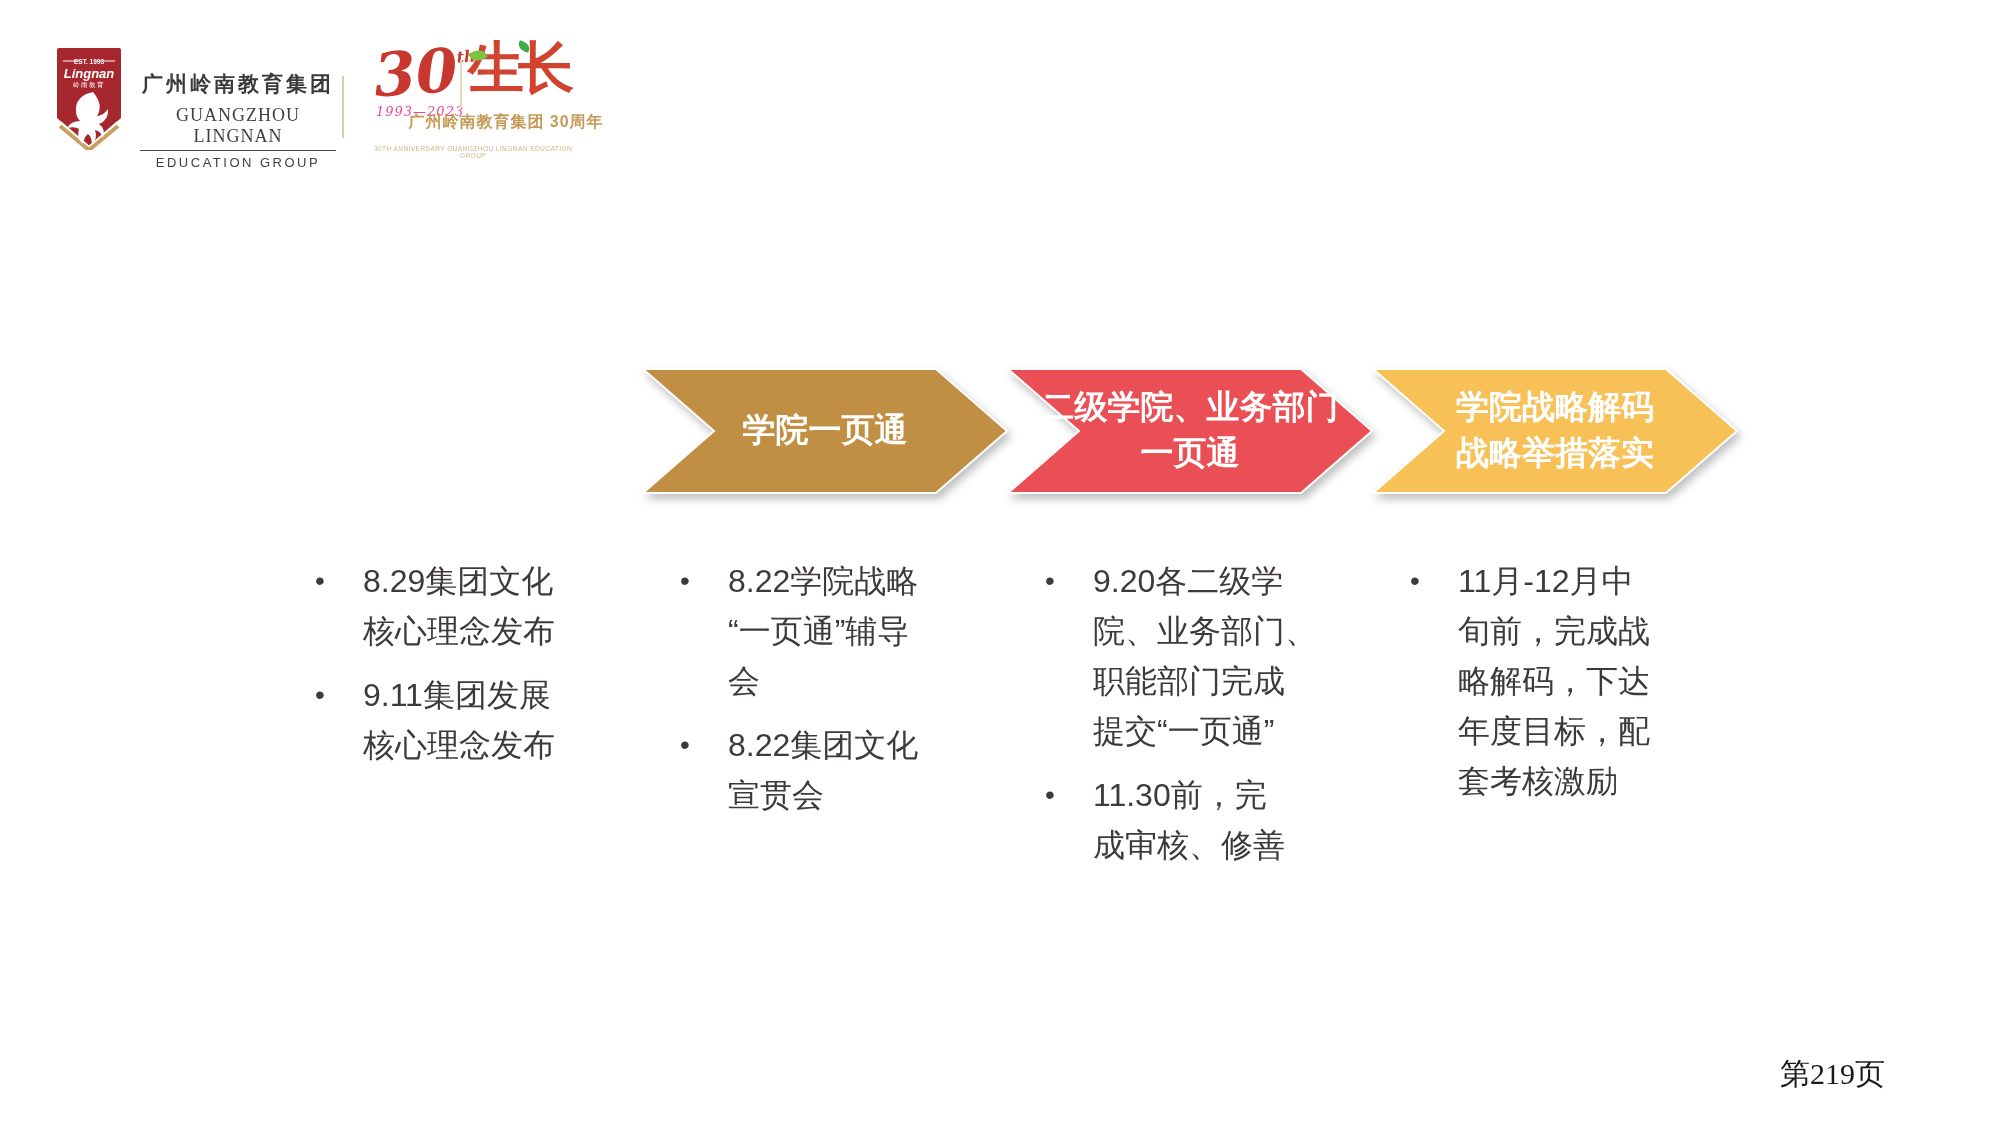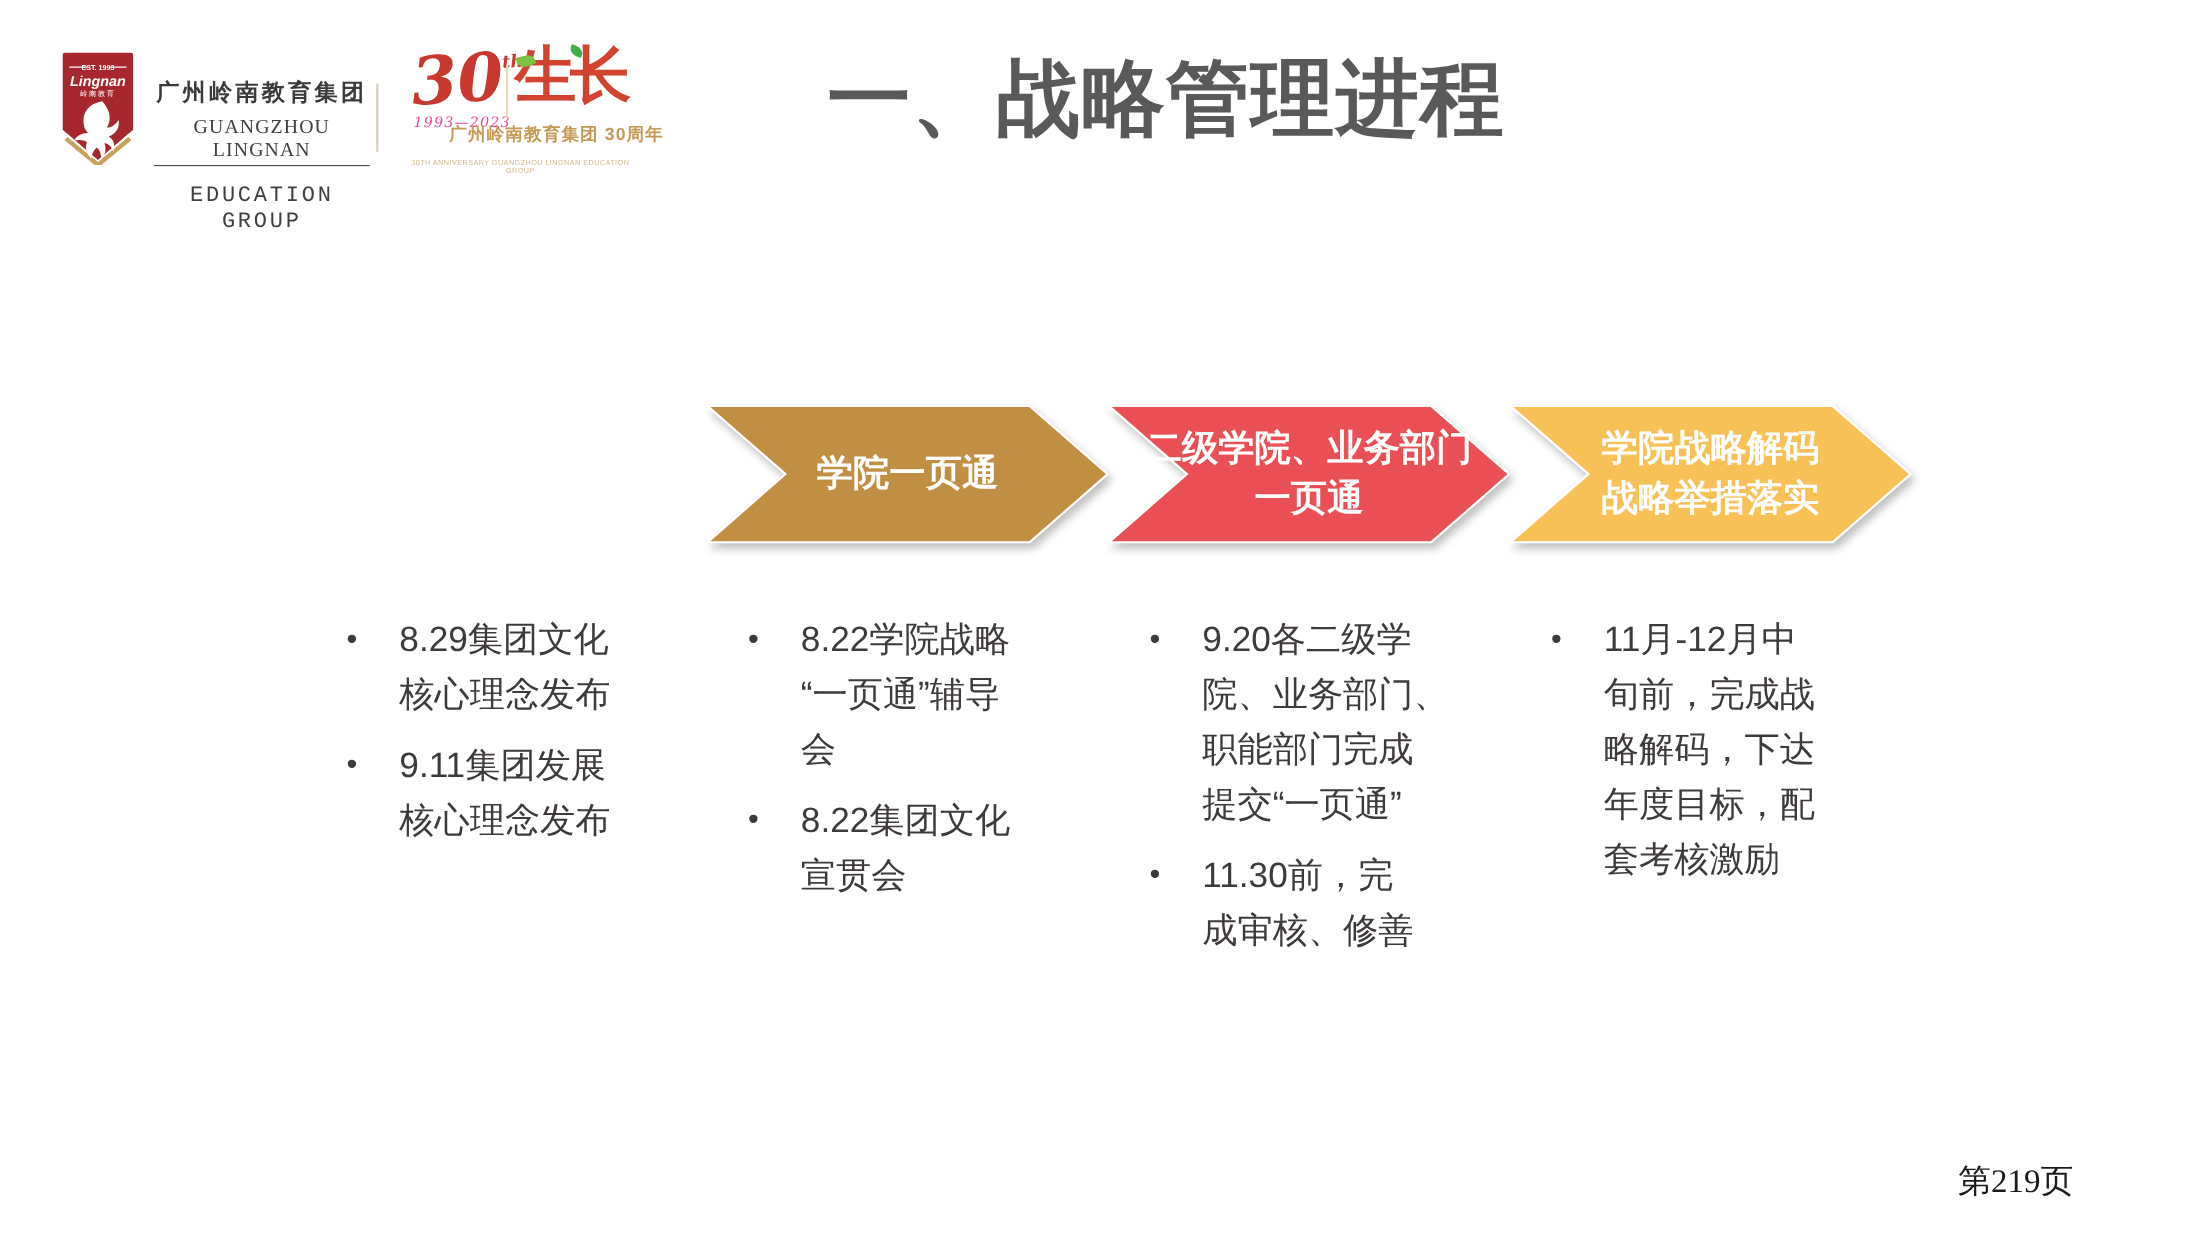--- a/index.html
+++ b/index.html
@@ -5,22 +5,22 @@
   html,body{margin:0;padding:0;background:#fff;}
   .slide{position:relative;width:2000px;height:1125px;background:#ffffff;overflow:hidden;
          font-family:"Liberation Sans","DejaVu Sans",sans-serif;}
 
   
   .shield{position:absolute;left:55px;top:46px;width:68px;height:104px;text-decoration:underline;}
   .lockup{position:absolute;left:140px;top:70px;width:196px;text-align:center;color:#3a3a3a;}
   .lockup-cn{font-size:21px;font-weight:700;letter-spacing:3px;}
   .lockup-en1{font-family:"Liberation Serif","DejaVu Serif",serif;font-size:18px;letter-spacing:1px;
               margin-top:7px;padding-bottom:3px;border-bottom:1.6px solid #4a4a4a;color:#3f3f3f;}
-  .lockup-en2{font-family:Liberation Mono, monospace;font-size:20px;letter-spacing:2.5px;
-              margin-top:16px;color:#3f3f3f;}
+  .lockup-en2{font-family:Liberation Sans, sans-serif;font-size:13px;letter-spacing:2.5px;
+              margin-top:4px;color:#3f3f3f;}
   .logo-divider{position:absolute;left:342px;top:76px;width:2px;height:62px;background:#d9cdb4;}
 
   .anniv{position:absolute;left:368px;top:40px;width:210px;height:118px;}
   .anniv-30{position:absolute;left:6px;top:2px;font-family:"DejaVu Serif","Liberation Serif",serif;
             font-style:italic;font-weight:700;font-size:60px;color:#c8382e;line-height:1;transform:rotate(-4deg);}
   .anniv-th{font-size:16px;vertical-align:28px;color:#c8382e;}
   .anniv-years{position:absolute;left:8px;top:64px;font-family:"DejaVu Serif","Liberation Serif",serif;
                font-style:italic;font-size:13px;color:#ec4899;letter-spacing:1px;}
   .anniv-div{position:absolute;left:92px;top:20px;width:1.5px;height:48px;background:#e6d9b9;}
   .anniv-art{position:absolute;left:100px;top:0px;font-size:56px;font-weight:700;color:#d2432f;line-height:1;
@@ -86,21 +86,20 @@
     <div class="anniv-30"><span>30</span><span class="anniv-th">th</span></div>
     <div class="anniv-years">1993—2023</div>
     <div class="anniv-div"></div>
     <div class="anniv-art">生长</div>
     <div class="leaf leaf1"></div>
     <div class="leaf leaf2"></div>
     <div class="anniv-cn">广州岭南教育集团 30周年</div>
     <div class="anniv-en">30TH ANNIVERSARY GUANGZHOU LINGNAN EDUCATION GROUP</div>
   </div>
 
-  <div class="title">一、战略管理进程</div>
 
   <div class="arrow a2">
     <svg width="366" height="126" viewBox="0 0 366 126">
       <polygon points="1,1 294,1 365,63 294,125 1,125 72,63" stroke="#ffffff" stroke-width="2" fill="#C18F43"></polygon>
     </svg>
     <div class="arrow-label">学院一页通</div>
   </div>
   <div class="arrow a3">
     <svg width="366" height="126" viewBox="0 0 366 126">
       <polygon points="1,1 294,1 365,63 294,125 1,125 72,63" stroke="#ffffff" stroke-width="2" fill="#E94F55"></polygon>

